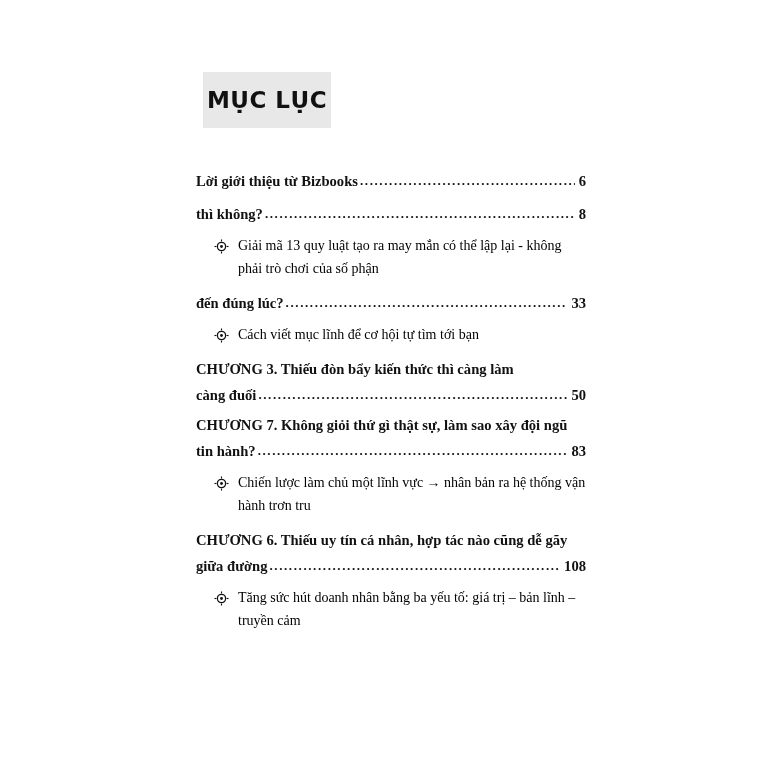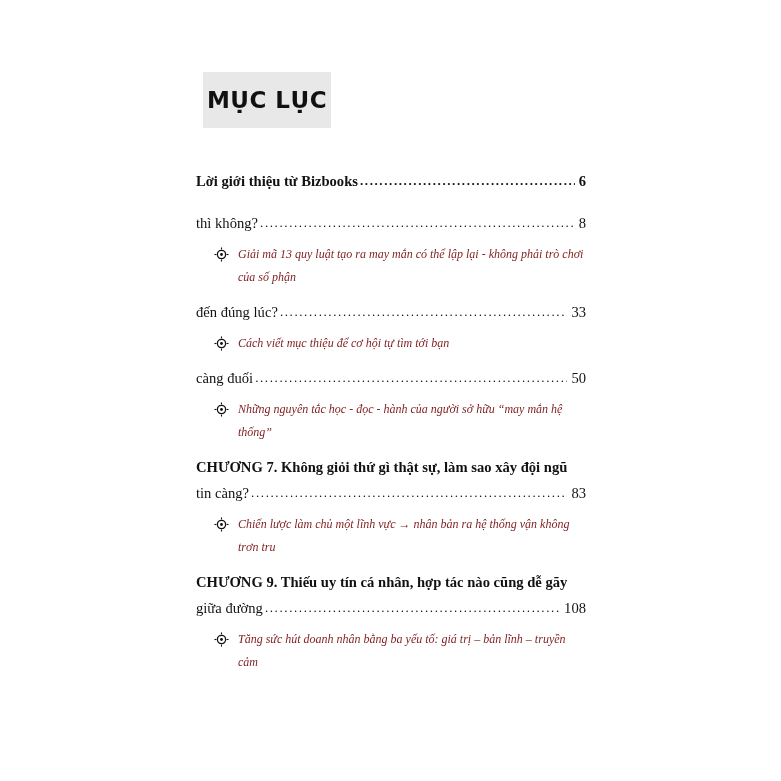--- a/index.html
+++ b/index.html
@@ -88,48 +88,47 @@
     top: -1px;
   }
   .leader-page {
     flex: 0 0 auto;
     white-space: nowrap;
     padding-left: 2px;
   }
 
   
   .chapter-cont {
-    font-weight: normal;
+    font-weight: bold;
     font-size: 14.6px;
     line-height: 26px;
   }
 
   
   .sub {
     position: relative;
     margin: 6px 0 10px 18px;
     padding-left: 24px;
-    font-style: italic;
-    font-size: 12px;
+    font-size: 14px;
     line-height: 23px;
-    color: #7f1d1d;
+    color: #000000;
     max-width: 372px;
   }
   .bullet-icon {
     position: absolute;
     left: 0px;
     top: 4px;
     width: 15px;
     height: 15px;
     display: block;
   }
 
   
   .simple-entry {
-    margin-bottom: 15px;
+    margin-bottom: 6px;
   }
 </style>
 </head>
 <body>
 
 <div class="page">
 
   <div class="title-block">
     <span class="title-text">MỤC LỤC</span>
   </div>
@@ -181,76 +180,66 @@
         <span class="bullet-icon">
           <svg width="15" height="15" viewBox="0 0 16 16">
             <circle cx="8" cy="8" r="4.4" fill="none" stroke="#111" stroke-width="1.4"></circle>
             <circle cx="8" cy="8" r="1.5" fill="#111"></circle>
             <line x1="8" y1="0.5" x2="8" y2="2.6" stroke="#111" stroke-width="1.2"></line>
             <line x1="8" y1="13.4" x2="8" y2="15.5" stroke="#111" stroke-width="1.2"></line>
             <line x1="0.5" y1="8" x2="2.6" y2="8" stroke="#111" stroke-width="1.2"></line>
             <line x1="13.4" y1="8" x2="15.5" y2="8" stroke="#111" stroke-width="1.2"></line>
           </svg>
         </span>
-        <span>Cách viết mục thiệu để cơ hội tự tìm tới bạn</span>
-      </div>
-    </div>
-
-    <div class="entry">
+        <span>Cách viết mục lĩnh để cơ hội tự tìm tới bạn</span>
+      </div>
+    </div>
+
+    <div class="entry">
+      <div class="chapter-line">
+        <span>CHƯƠNG 3. Thiếu đòn bẩy kiến thức thì càng làm</span>
+      </div>
       <div class="chapter-line chapter-cont">
         <div class="leader-row">
           <span class="leader-label">càng đuối</span>
           <span class="leader-fill">................................................................................................................................</span>
           <span class="leader-page">50</span>
         </div>
       </div>
-      <div class="sub">
-        <span class="bullet-icon">
-          <svg width="15" height="15" viewBox="0 0 16 16">
-            <circle cx="8" cy="8" r="4.4" fill="none" stroke="#111" stroke-width="1.4"></circle>
-            <circle cx="8" cy="8" r="1.5" fill="#111"></circle>
-            <line x1="8" y1="0.5" x2="8" y2="2.6" stroke="#111" stroke-width="1.2"></line>
-            <line x1="8" y1="13.4" x2="8" y2="15.5" stroke="#111" stroke-width="1.2"></line>
-            <line x1="0.5" y1="8" x2="2.6" y2="8" stroke="#111" stroke-width="1.2"></line>
-            <line x1="13.4" y1="8" x2="15.5" y2="8" stroke="#111" stroke-width="1.2"></line>
-          </svg>
-        </span>
-        <span>Những nguyên tắc học - đọc - hành của người sở hữu “may mắn hệ thống”</span>
-      </div>
     </div>
 
     <div class="entry">
       <div class="chapter-line">
         <span>CHƯƠNG 7. Không giỏi thứ gì thật sự, làm sao xây đội ngũ</span>
       </div>
       <div class="chapter-line chapter-cont">
         <div class="leader-row">
-          <span class="leader-label">tin càng?</span>
+          <span class="leader-label">tin hành?</span>
           <span class="leader-fill">................................................................................................................................</span>
           <span class="leader-page">83</span>
         </div>
       </div>
       <div class="sub">
         <span class="bullet-icon">
           <svg width="15" height="15" viewBox="0 0 16 16">
             <circle cx="8" cy="8" r="4.4" fill="none" stroke="#111" stroke-width="1.4"></circle>
             <circle cx="8" cy="8" r="1.5" fill="#111"></circle>
             <line x1="8" y1="0.5" x2="8" y2="2.6" stroke="#111" stroke-width="1.2"></line>
             <line x1="8" y1="13.4" x2="8" y2="15.5" stroke="#111" stroke-width="1.2"></line>
             <line x1="0.5" y1="8" x2="2.6" y2="8" stroke="#111" stroke-width="1.2"></line>
             <line x1="13.4" y1="8" x2="15.5" y2="8" stroke="#111" stroke-width="1.2"></line>
           </svg>
         </span>
-        <span>Chiến lược làm chủ một lĩnh vực → nhân bản ra hệ thống vận không trơn tru</span>
-      </div>
-    </div>
-
-    <div class="entry">
-      <div class="chapter-line">
-        <span>CHƯƠNG 9. Thiếu uy tín cá nhân, hợp tác nào cũng dễ gãy</span>
+        <span>Chiến lược làm chủ một lĩnh vực → nhân bản ra hệ thống vận hành trơn tru</span>
+      </div>
+    </div>
+
+    <div class="entry">
+      <div class="chapter-line">
+        <span>CHƯƠNG 6. Thiếu uy tín cá nhân, hợp tác nào cũng dễ gãy</span>
       </div>
       <div class="chapter-line chapter-cont">
         <div class="leader-row">
           <span class="leader-label">giữa đường</span>
           <span class="leader-fill">................................................................................................................................</span>
           <span class="leader-page">108</span>
         </div>
       </div>
       <div class="sub">
         <span class="bullet-icon">

